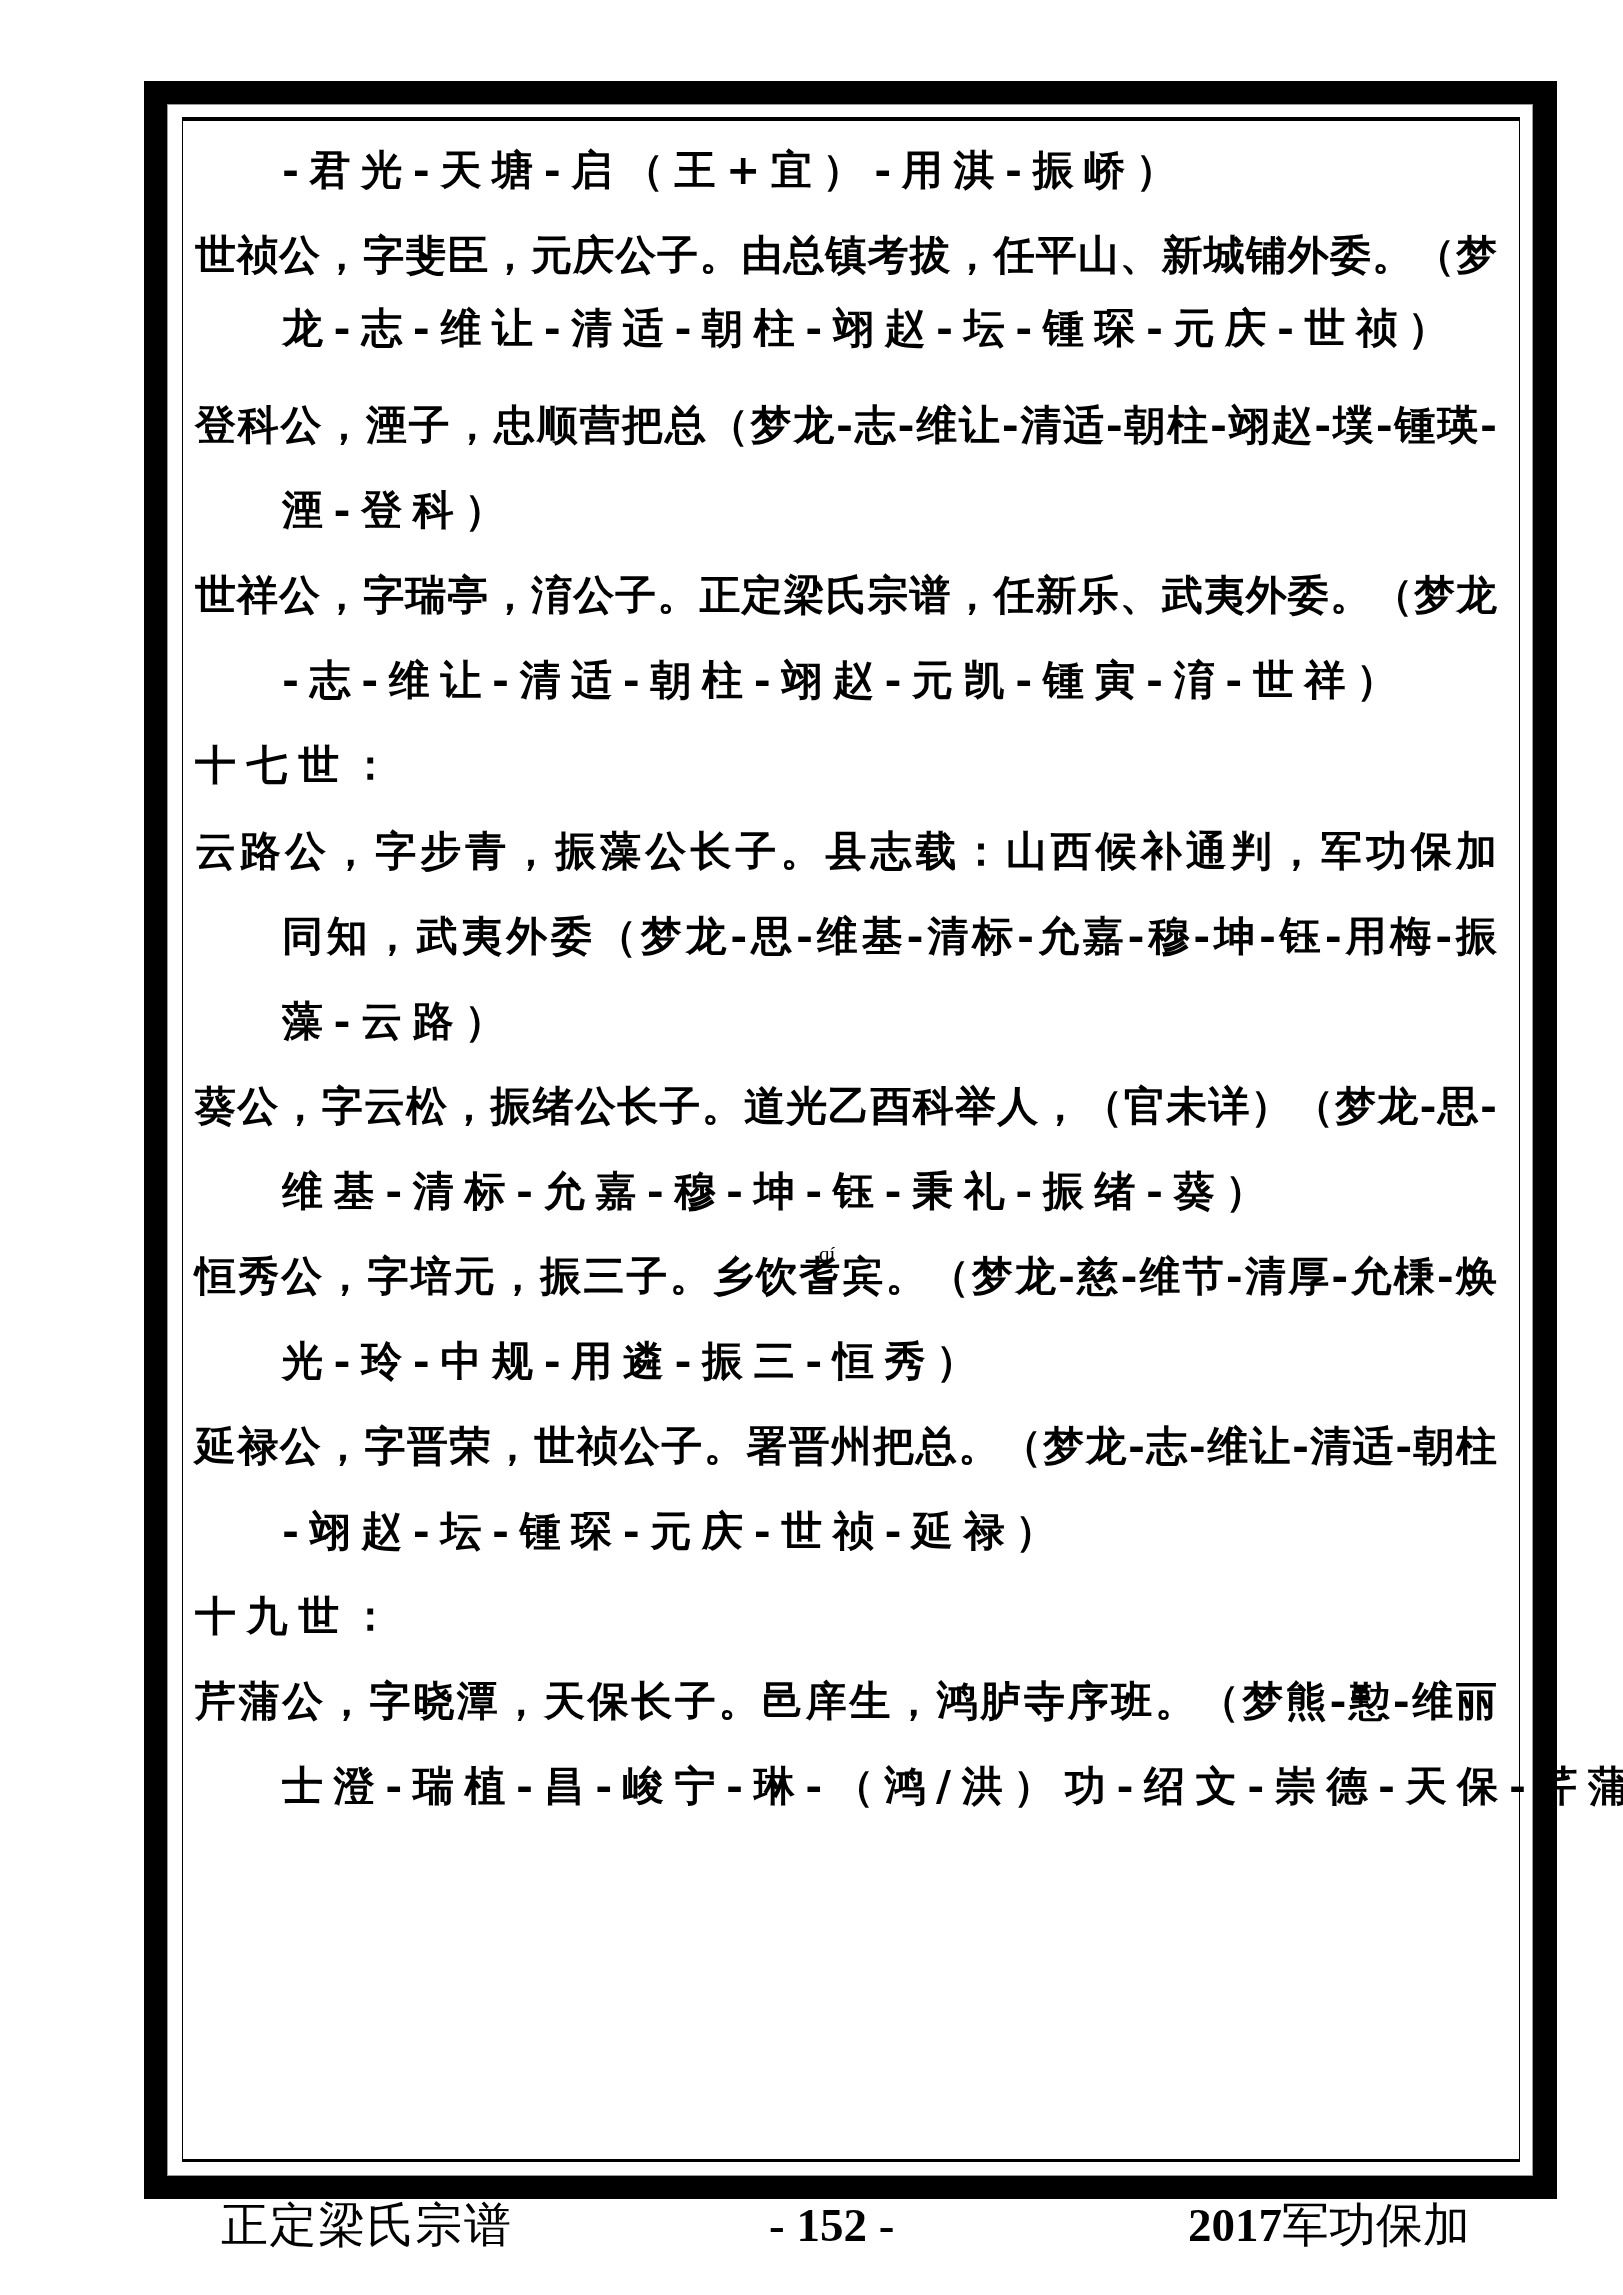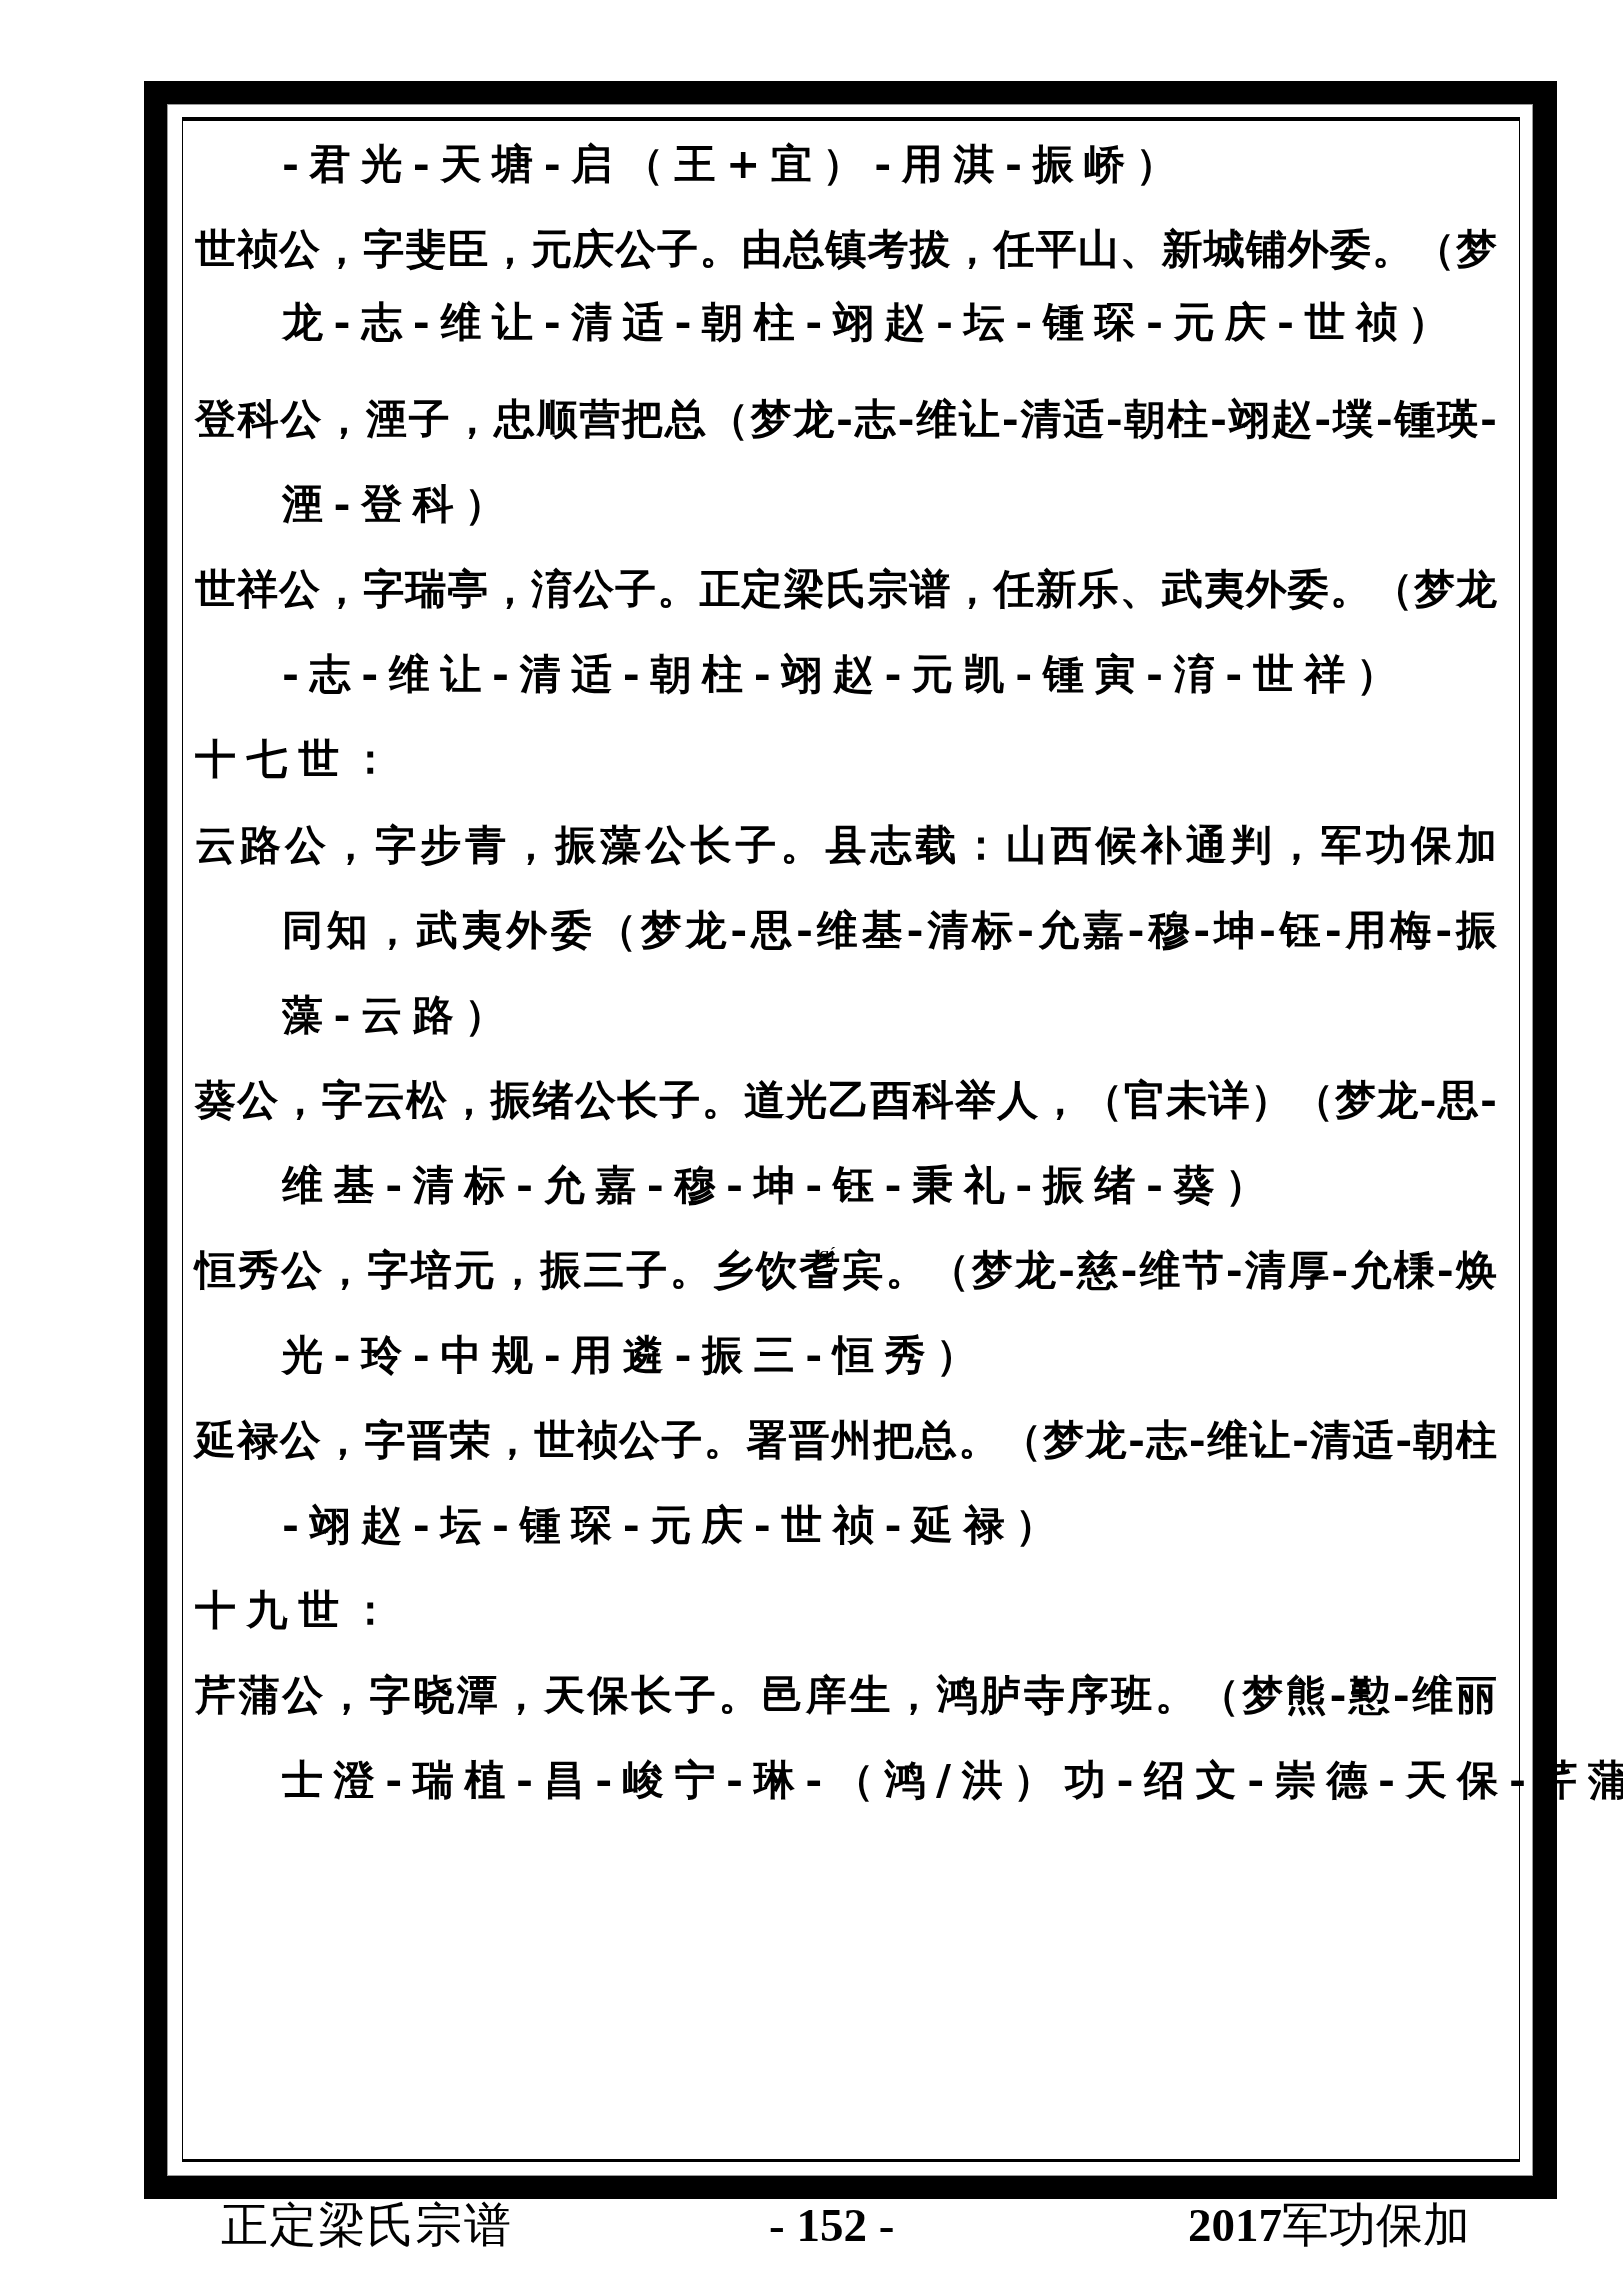--- a/index.html
+++ b/index.html
@@ -6,21 +6,21 @@
   body { width:1623px; height:2295px; position:relative; overflow:hidden;
          font-family: "DejaVu Serif", "Liberation Serif", serif; color:#000; }
   .outer { position:absolute; left:144px; top:81px; width:1413px; height:2118px;
            background:#000; }
   .gap { position:absolute; left:167px; top:104px; width:1366px; height:2072px; background:#fff;
          border:0.8px solid #9a9a9a; box-sizing:border-box; }
   .inner { position:absolute; left:182px; top:117px; width:1338px; height:2045px;
            border-left:1.6px solid #000; border-right:1.6px solid #000;
            border-top:4.1px solid #000; border-bottom:3.3px solid #000; box-sizing:border-box; background:#fff; }
   .line { position:absolute; height:49px; line-height:49px; font-size:41px; font-weight:bold;
-          white-space:nowrap; }
+          white-space:nowrap;margin-top:6px; }
   .line.full { text-align:justify; text-align-last:justify; }
   .line.first { left:195px; width:1302px; }
   .line.cont { left:282px; width:1215px; }
   .line.short { text-align:left; letter-spacing:10.6px; }
   .ruby { position:absolute; font-size:21px; font-weight:normal; font-family:"Liberation Serif", serif; }
   .footer { position:absolute; top:2202px; height:46px; line-height:46px; font-size:47px;
             font-family:"Liberation Serif", serif; white-space:nowrap; }
   .footer.left { left:221px; letter-spacing:1.6px; }
   .footer.center { left:769px; width:115px; text-align:left; font-weight:bold; }
   .footer.right { left:1188px; }

